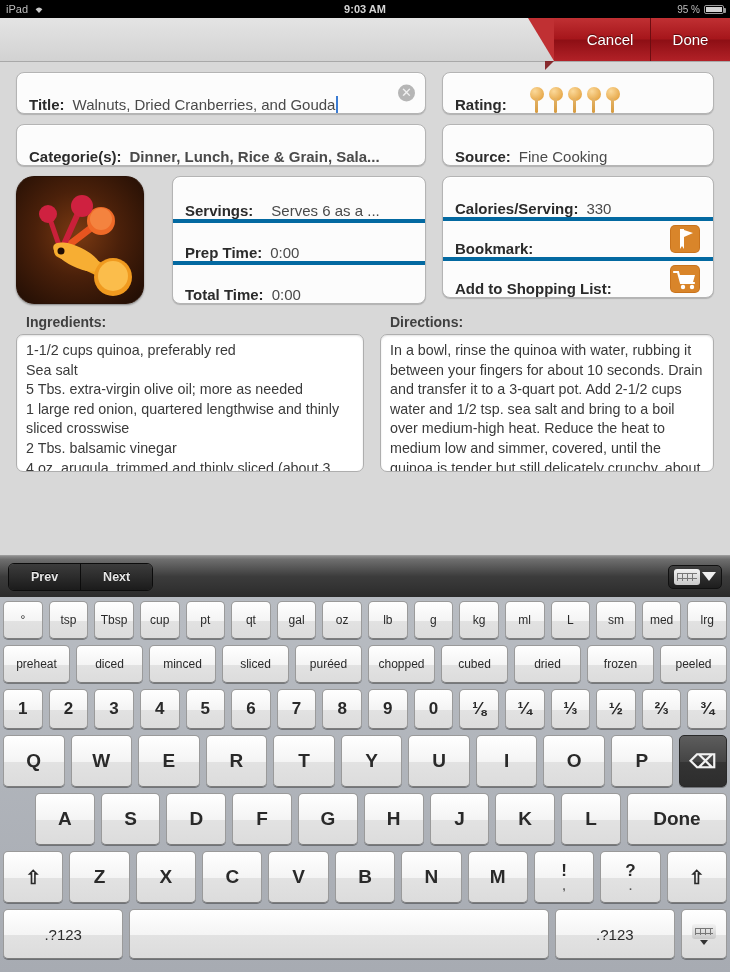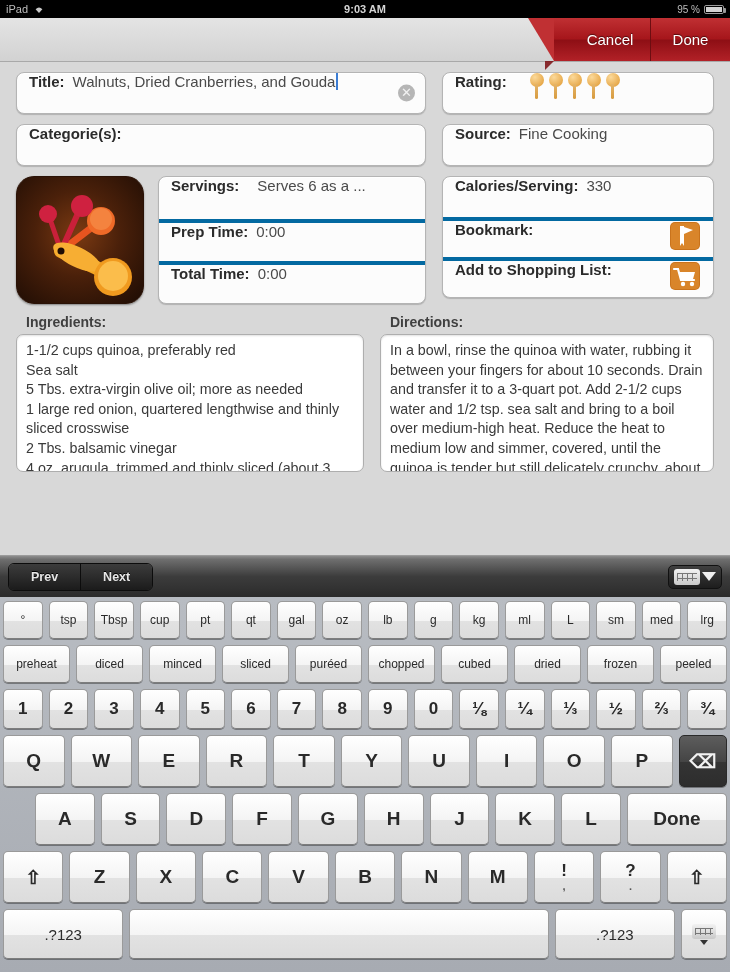--- a/index.html
+++ b/index.html
@@ -71,21 +71,21 @@
   .content { position: relative; height: 492px; padding: 10px 16px 0 16px; }
   .row { display: flex; gap: 16px; }
   .col-l { width: 410px; }
   .col-r { flex: 1; }
 
   .panel {
     background: #fcfcfc; border: 1px solid #b4b4b4; border-radius: 8px;
     box-shadow: 0 1px 1px rgba(0,0,0,.18), inset 0 1px 0 #fff;
   }
   .field {
-    height: 40px; display: flex; align-items: flex-start; padding: 0 12px;
+    height: 40px; display: flex; align-items: flex-end; padding: 0 12px;
     font-size: 15px; color: #333;
   }
   .field + .field { border-top: 4px solid #0369a1; }
   .lab { font-weight: bold; color: #2b2b2b; }
   .val { color: #4a4a4a; margin-left: 8px; }
   .val-wide { margin-left: 18px; }
 
   .title-field { position: relative; }
   .caret {
     display: inline-block; width: 2px; height: 17px;
@@ -278,35 +278,36 @@
           </div>
         </div>
       </div>
     </div>
 
     <div class="row mb10">
       <div class="col-l">
         <div class="panel">
           <div class="field">
             <span class="lab">Categorie(s):</span>
+            <span class="lab val">Dinner, Lunch, Rice &amp; Grain, Sala...</span>
           </div>
         </div>
       </div>
       <div class="col-r">
         <div class="panel">
           <div class="field">
             <span class="lab">Source:</span>
             <span class="val">Fine Cooking</span>
           </div>
         </div>
       </div>
     </div>
 
     <div class="row">
-      <div class="col-l" style="display:flex; gap:14px;">
+      <div class="col-l" style="display:flex; gap:28px;">
         <div class="icon-tile">
           <svg width="128" height="128" viewBox="0 0 128 128">
             <g stroke-linecap="round">
               <line x1="44" y1="74" x2="78" y2="48" stroke="#e8541f" stroke-width="7"></line>
               <circle cx="84" cy="44" r="14" fill="#ef6a28"></circle>
               <circle cx="84" cy="42" r="11" fill="#f4833f"></circle>
               <line x1="44" y1="74" x2="62" y2="34" stroke="#c9203a" stroke-width="6"></line>
               <circle cx="65" cy="29" r="11" fill="#cf2140"></circle>
               <line x1="44" y1="74" x2="33" y2="42" stroke="#c9203a" stroke-width="5"></line>
               <circle cx="31" cy="37" r="9" fill="#cf2140"></circle>

